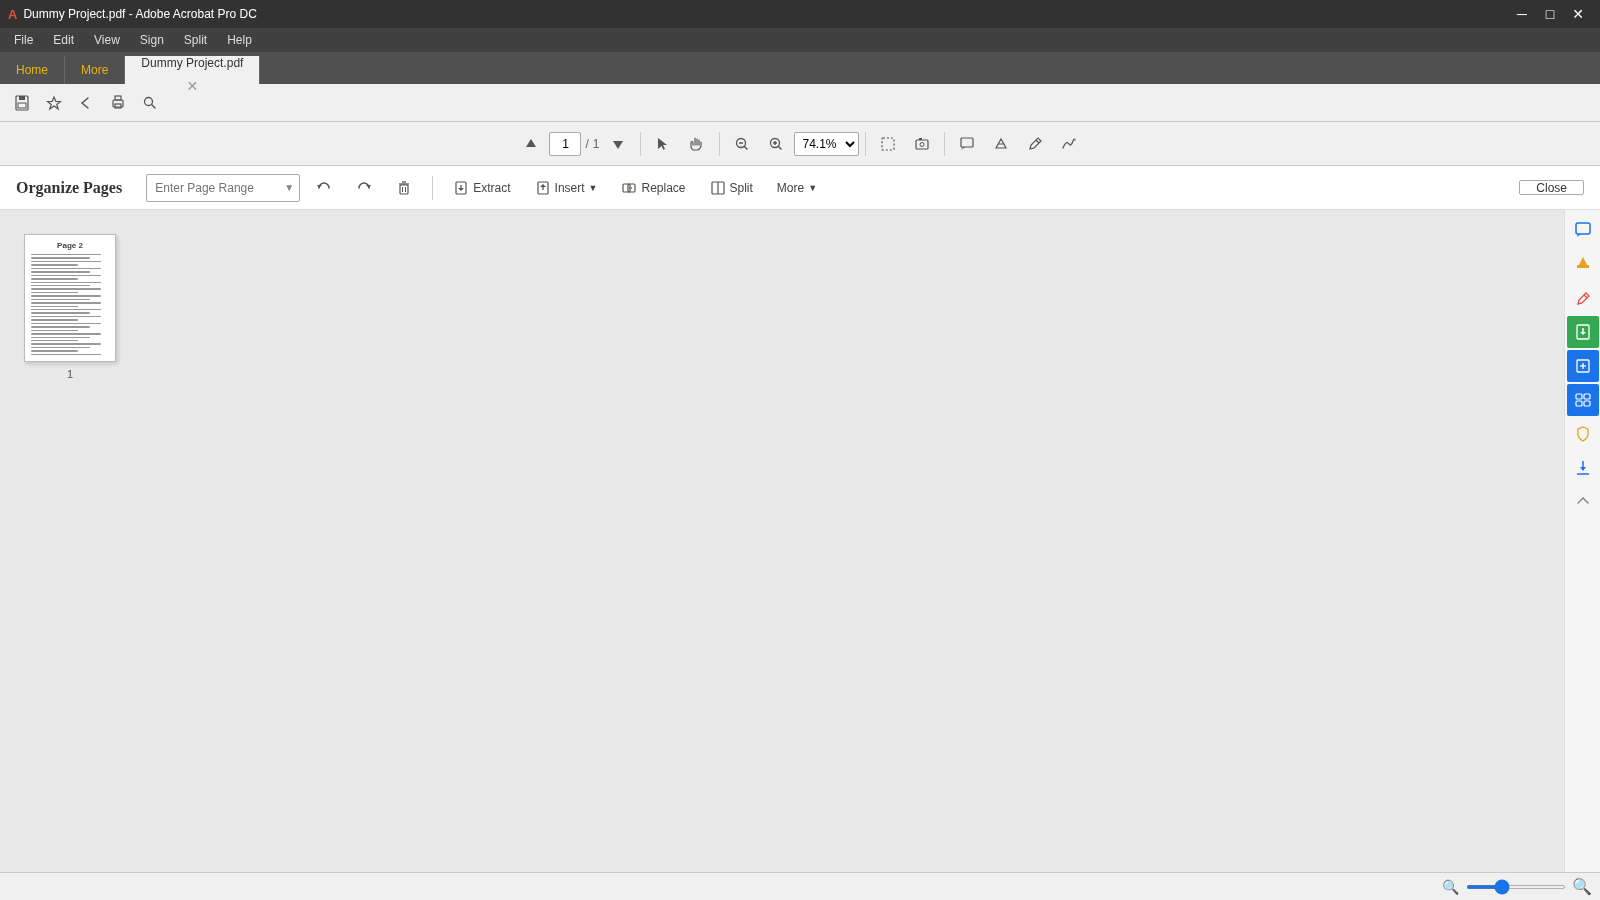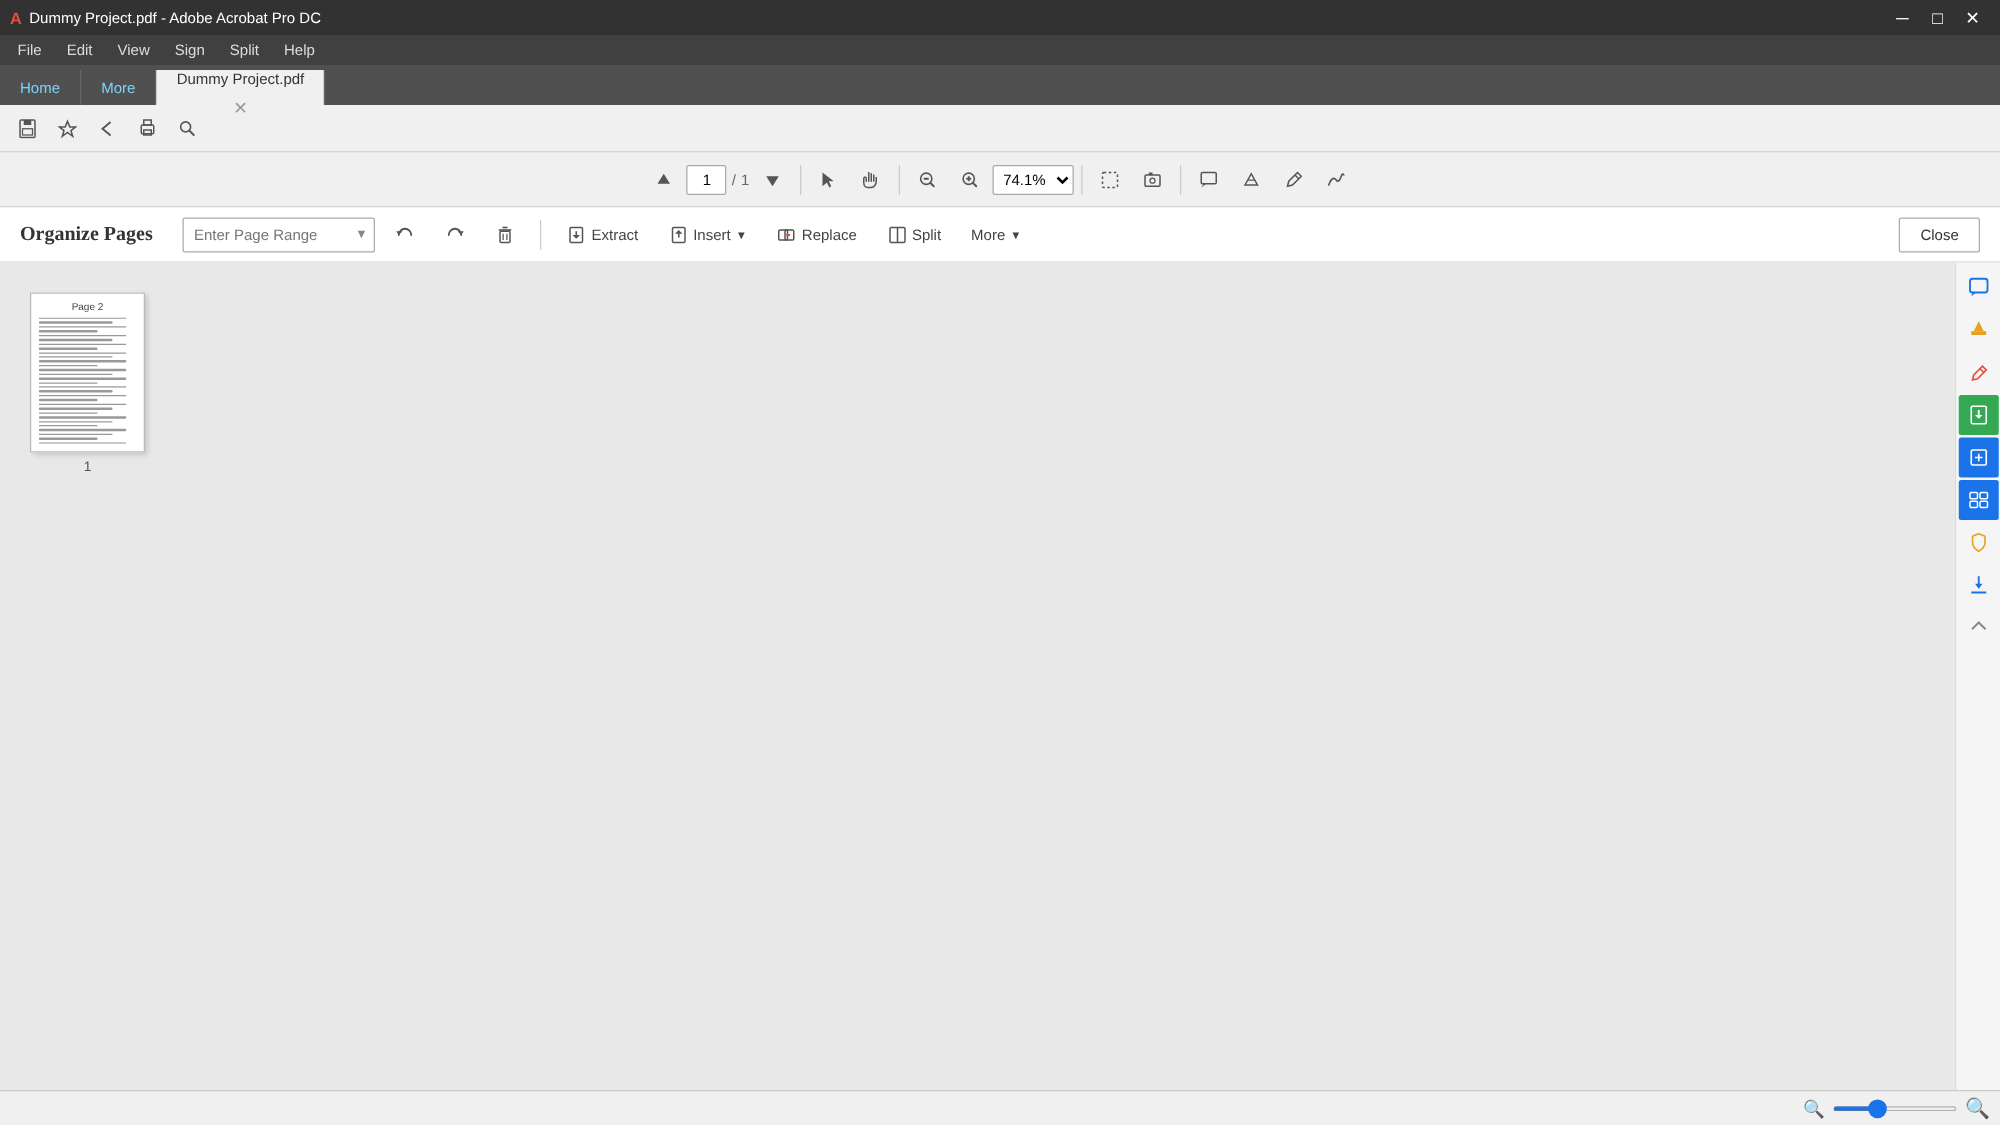--- a/index.html
+++ b/index.html
@@ -49,21 +49,21 @@
       padding-left: 0;
     }
     .tab {
       height: 28px;
       padding: 0 16px;
       display: flex;
       align-items: center;
       gap: 8px;
       cursor: pointer;
       font-size: 12px;
-      color: #7dd3fc;
+      color: #eab308;
       background: #505050;
       border-right: 1px solid #666;
     }
     .tab.active {
       background: #f0f0f0;
       color: #333;
       flex-direction: column;
     }
     .tab-close { font-size: 14px; color: #999; cursor: pointer; }
 
@@ -145,21 +145,21 @@
       position: absolute; right: 6px; color: #888; font-size: 10px; pointer-events: none;
     }
     .org-btn {
       height: 28px; background: none; border: none; cursor: pointer;
       display: flex; align-items: center; gap: 4px; font-size: 12px; color: #444;
       padding: 0 8px; border-radius: 2px;
     }
     .org-btn svg { width: 16px; height: 16px; }
     .close-btn-org {
       margin-left: auto;
-      height: 28px;
+      height: 15px;
       background: none;
       border: 1px solid #aaa;
       padding: 0 16px;
       font-size: 12px;
       cursor: pointer;
       border-radius: 2px;
       color: #333;
     }
 
     
@@ -192,21 +192,21 @@
       background: #fff;
       border: 1px solid #bbb;
       box-shadow: 2px 2px 4px rgba(0,0,0,0.15);
       display: flex;
       flex-direction: column;
       align-items: center;
       padding: 6px;
       cursor: pointer;
     }
     .page-thumb-title {
-      font-size: 8px; color: #444; margin-bottom: 4px; font-weight: 400;
+      font-size: 8px; color: #444; margin-bottom: 4px; font-weight: 700;
     }
     .page-thumb-lines {
       width: 100%; flex: 1; display: flex; flex-direction: column; gap: 2px; overflow: hidden;
     }
     .thumb-line {
       height: 2px; background: #999; border-radius: 1px; width: 90%;
     }
     .thumb-line.short { width: 60%; }
     .thumb-line.med { width: 75%; }
     .page-thumb-num {

